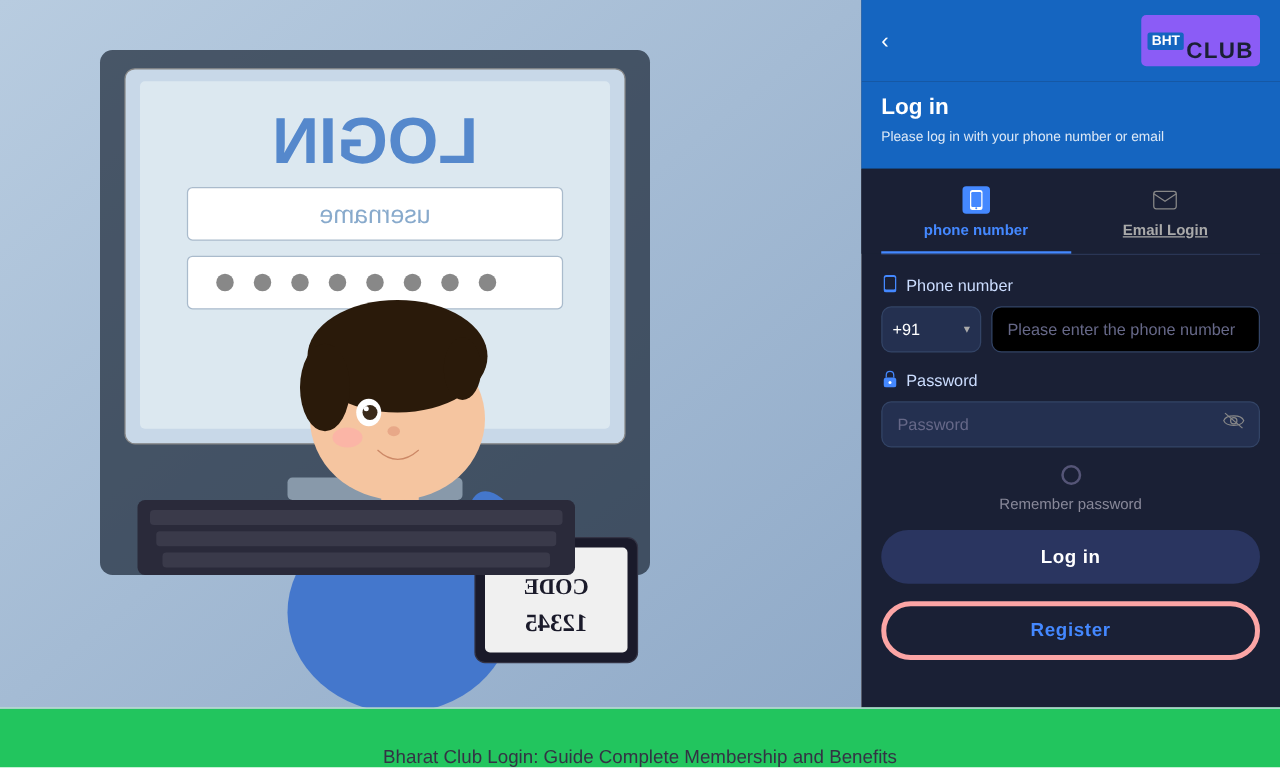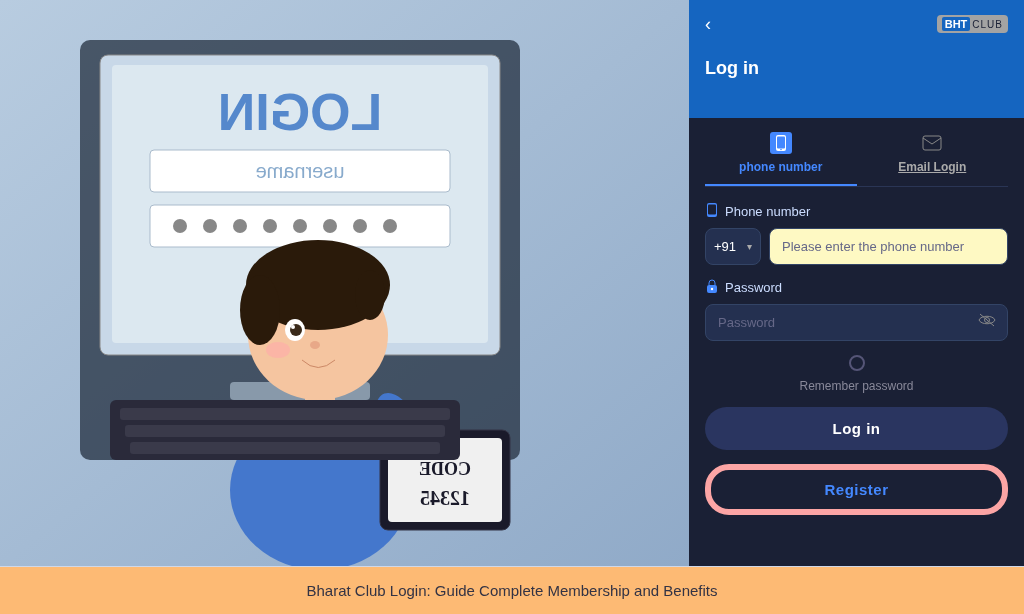--- a/index.html
+++ b/index.html
@@ -70,42 +70,43 @@
       cursor: pointer;
     }
 
     .logo-container {
       display: flex;
       align-items: center;
       gap: 4px;
     }
 
     .logo-box {
-      background: #a3a3a3;
+      background: #8b5cf6;
       border-radius: 4px;
       padding: 2px 5px;
       display: flex;
       align-items: center;
       gap: 2px;
     }
 
     .logo-bht {
       background: #1565c0;
       color: white;
       font-weight: bold;
       font-size: 11px;
       padding: 1px 3px;
       border-radius: 2px;
     }
 
     .logo-club {
       color: #1a2035;
-      font-weight: normal;
-      font-size: 10px;
+      font-weight: bold;
+      font-size: 18px;
       letter-spacing: 1px;
+      margin-top: 16px;
     }
 
     
     .login-info {
       background: #1565c0;
       padding: 10px 16px 16px;
     }
 
     .login-title {
       color: #ffffff;
@@ -213,41 +214,41 @@
       gap: 8px;
     }
 
     .country-code-select {
       background: #243050;
       border: 1px solid #334466;
       border-radius: 8px;
       color: #ffffff;
       font-size: 13px;
       padding: 10px 8px;
-      width: 56px;
+      width: 80px;
       display: flex;
       align-items: center;
       justify-content: space-between;
       cursor: pointer;
     }
 
     .country-code-text {
       color: #ffffff;
       font-size: 13px;
     }
 
     .chevron-down {
       color: #aaaaaa;
       font-size: 10px;
       margin-left: 2px;
     }
 
     .phone-input {
       flex: 1;
-      background: #fef9c3;
+      background: #000000;
       border: 1px solid #334466;
       border-radius: 8px;
       color: #888888;
       font-size: 13px;
       padding: 10px 12px;
       outline: none;
     }
 
     .phone-input::placeholder {
       color: #666888;
@@ -311,37 +312,37 @@
       font-size: 15px;
       font-weight: 600;
       padding: 13px;
       cursor: pointer;
       width: 100%;
       letter-spacing: 0.5px;
     }
 
     .register-button {
       background: transparent;
-      border: 6px solid #fca5a5;
+      border: 4px solid #fca5a5;
       border-radius: 24px;
       color: #4488ff;
       font-size: 15px;
       font-weight: 600;
       padding: 11px;
       cursor: pointer;
       width: 100%;
       letter-spacing: 0.5px;
     }
 
     
     .caption-bar {
       height: 48px;
-      background: #fdba74;
-      display: flex;
-      align-items: center;
+      background: #22c55e;
+      display: flex;
+      align-items: flex-end;
       justify-content: center;
       border-top: 1px solid #d0d8e8;
     }
 
     .caption-text {
       color: #333344;
       font-size: 15px;
       font-weight: 500;
     }
 
@@ -441,21 +442,21 @@
         <div class="logo-box">
           <span class="logo-bht">BHT</span>
           <span class="logo-club">CLUB</span>
         </div>
       </div>
     </div>
 
     <div class="login-info">
       <div class="login-title">Log in</div>
       <div class="login-subtitle">
-        <br>
+        <span>Please log in with your phone number or email</span><br>
       </div>
     </div>
 
     <div class="tab-section">
       <div class="tabs">
         <div class="tab active">
           <div class="tab-icon-phone">
             <svg width="12" height="16" viewBox="0 0 12 16" fill="white" xmlns="http://www.w3.org/2000/svg">
               <rect x="1" y="0" width="10" height="16" rx="2" fill="white"></rect>
               <rect x="2" y="1.5" width="8" height="12" rx="1" fill="#4488ff"></rect>

